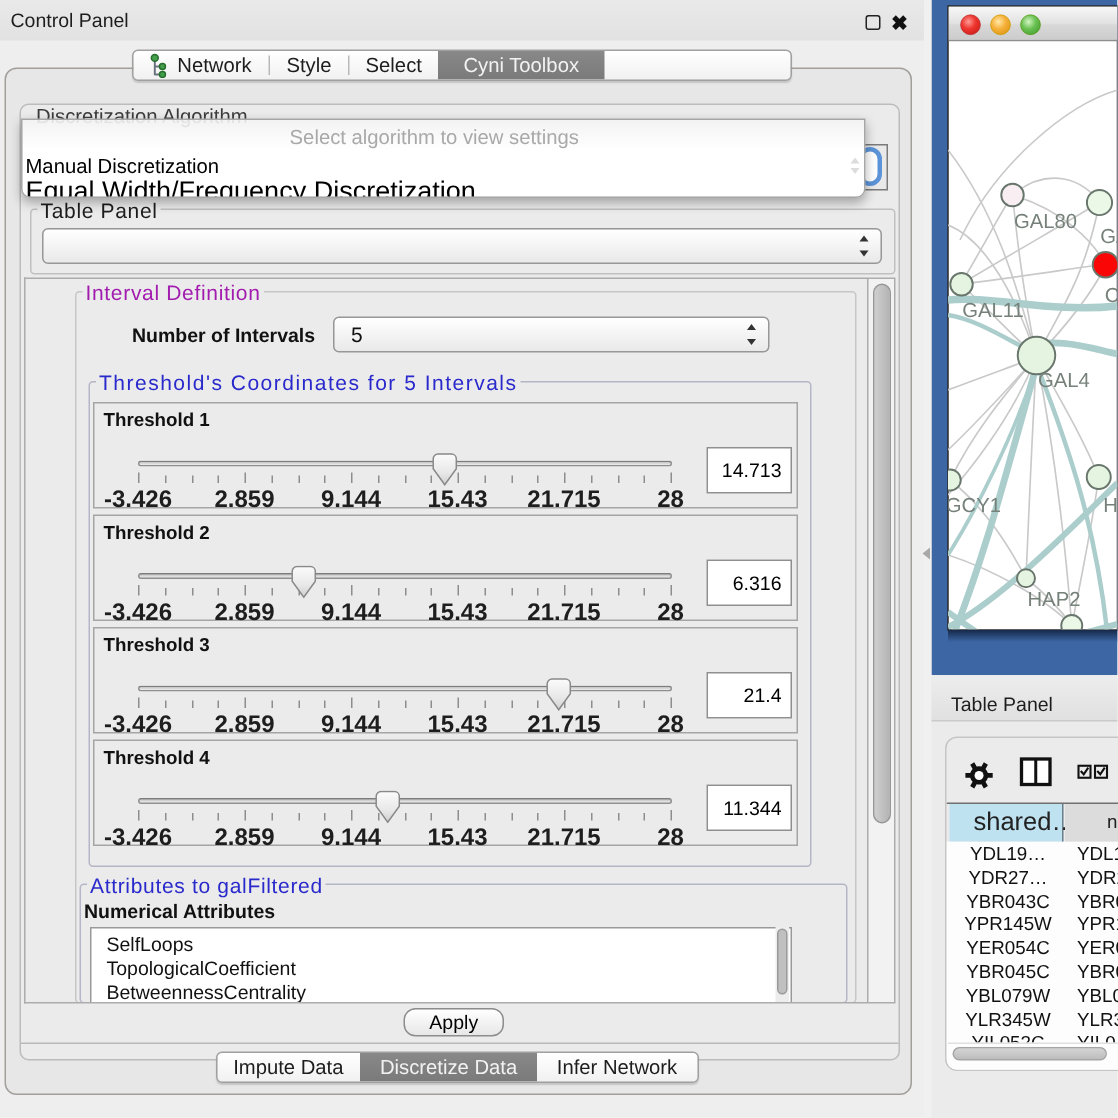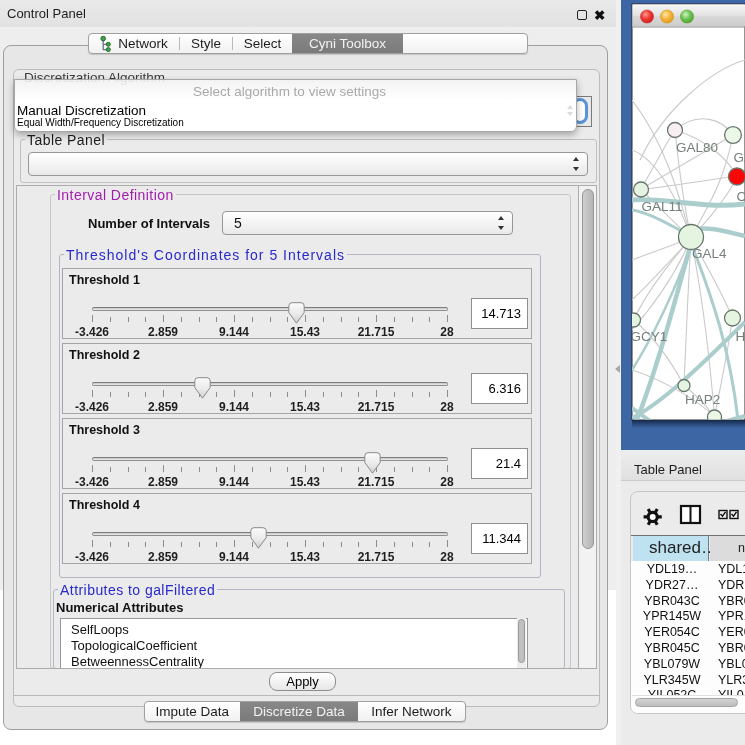--- a/index.html
+++ b/index.html
@@ -1,15 +1,15 @@
 <!DOCTYPE html>
 <html><head><meta charset="utf-8"><style>
 * { margin:0; padding:0; box-sizing:border-box; }
 html,body { width:745px; height:745px; overflow:hidden; }
-#app { position:absolute; width:745px; height:590px; background:#eeeeee;
+#app { position:absolute; width:745px; height:745px; background:#eeeeee;
   font-family:"Liberation Sans", sans-serif; }
 .abs { position:absolute; }
 
 #titlebar { left:0; top:0; width:618px; height:27px; background:linear-gradient(#e9e9e9,#e2e2e2); }
 #titlebar .t { position:absolute; left:7px; top:6px; font-size:13px; color:#1d1d1d; }
 #flbtn { left:577px; top:10px; width:10px; height:10px; border:1.6px solid #222; border-radius:2px; }
 #clbtn { left:594px; top:7px; font-size:13.5px; font-weight:bold; color:#111; }
 
 #outerpanel { left:3px; top:45px; width:605px; height:685px; background:#e7e7e7;
   border:1px solid #a29f9a; border-radius:8px; }
@@ -29,21 +29,21 @@
 #algocombo { left:26px; top:96px; width:566px; height:31px; background:#e9e9e9;
   border:1px solid #7a7a7a; }
 #algoring { left:572px; top:98px; width:16px; height:26px; background:#fff;
   border:3px solid #5b93d8; border-radius:8px; z-index:2; }
 #popup { left:14px; top:79px; width:563px; height:53px; background:linear-gradient(#f3f3f3,#ffffff 40%);
   border:1px solid #a6a6a6; border-radius:0 0 6px 6px; box-shadow:0 3px 7px rgba(0,0,0,.3);
   overflow:hidden; z-index:30; }
 #popup .ghost { position:absolute; left:9px; top:-10px; font-size:13.5px; color:#e2e2e2; }
 #popup .hint { position:absolute; left:0; right:0; top:4px; text-align:center; padding-right:12px; font-size:13.5px; color:#a9a9a9; }
 #popup .it1 { position:absolute; left:2px; top:23px; font-size:13.5px; font-weight:normal; color:#000; }
-#popup .it2 { position:absolute; left:2px; top:37px; font-size:10px; color:#000; }
+#popup .it2 { position:absolute; left:2px; top:37px; font-size:18px; color:#000; }
 
 .group { border:1px solid #c0c0c0; border-radius:3px; }
 .gtitle { position:absolute; top:-8px; font-size:14px; letter-spacing:0.45px; background:#ebebeb; padding:0 2px; }
 
 .combo { background:linear-gradient(#ffffff,#e9e9e9); border:1px solid #979797; border-radius:4px;
   font-size:14px; color:#111; }
 .combo .ctext { position:absolute; left:5px; top:50%; transform:translateY(-50%); white-space:nowrap; }
 .stepper { position:absolute; right:7px; top:50%; transform:translateY(-50%); width:7px; height:14px; }
 .stepper:before { content:""; position:absolute; left:0; top:0; border:3.5px solid transparent;
   border-bottom:4.5px solid #333; border-top:none; }
@@ -55,21 +55,21 @@
 #vscroll { left:578px; top:185px; width:19px; height:484px; background:#f2f2f2;
   border:1px solid #acacac; }
 #vthumb { position:absolute; left:2.5px; top:3px; width:12px; height:360px;
   background:linear-gradient(90deg,#cfcfcf,#b4b4b4); border:1px solid #979797; border-radius:7px; }
 
 .tpanel { position:absolute; left:45px; width:470px; height:71px; border:1px solid #a5a5a5; background:#ebebeb; }
 .tname { position:absolute; left:6px; top:4px; font-size:12.5px; font-weight:bold; color:#111; }
 .track { position:absolute; left:29px; top:37.5px; width:356px; height:4px;
   background:linear-gradient(#c4c4c4,#ededed); border:1px solid #8f8f8f; border-top-color:#7d7d7d; border-radius:3px; }
 .tick { position:absolute; width:1px; background:#8d8d8d; }
-.tlab { position:absolute; top:56px; width:60px; text-align:center; font-size:12px; font-weight:bold; color:#1e1e1e; }
+.tlab { position:absolute; top:56px; width:60px; text-align:center; font-size:16px; font-weight:bold; color:#1e1e1e; }
 .thumb { position:absolute; top:32.5px; }
 .vbox { position:absolute; right:3px; top:29px; width:57px; height:31px; background:#fff;
   border:1px solid #8f8f8f; font-size:13px; color:#000; text-align:right;
   line-height:29px; padding-right:6px; }
 
 #numlist { position:absolute; left:43px; top:432px; width:468px; height:52px; background:#fff; border:1px solid #999; padding-top:2.5px; }
 #numlist .li { font-size:13px; color:#111; padding-left:10px; line-height:16.4px; }
 #listscroll { position:absolute; right:1px; top:-1.5px; width:9px; height:50px; background:#ededed; }
 #listthumb { position:absolute; left:1px; top:1px; width:7px; height:44px; background:#c0c0c0; border:1px solid #9a9a9a; border-radius:4px; }
 

